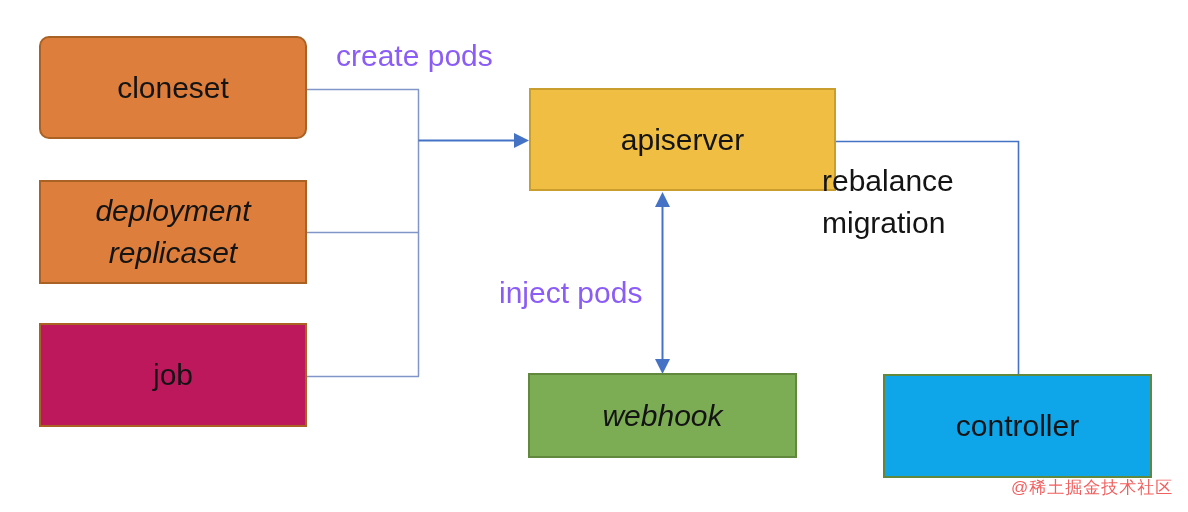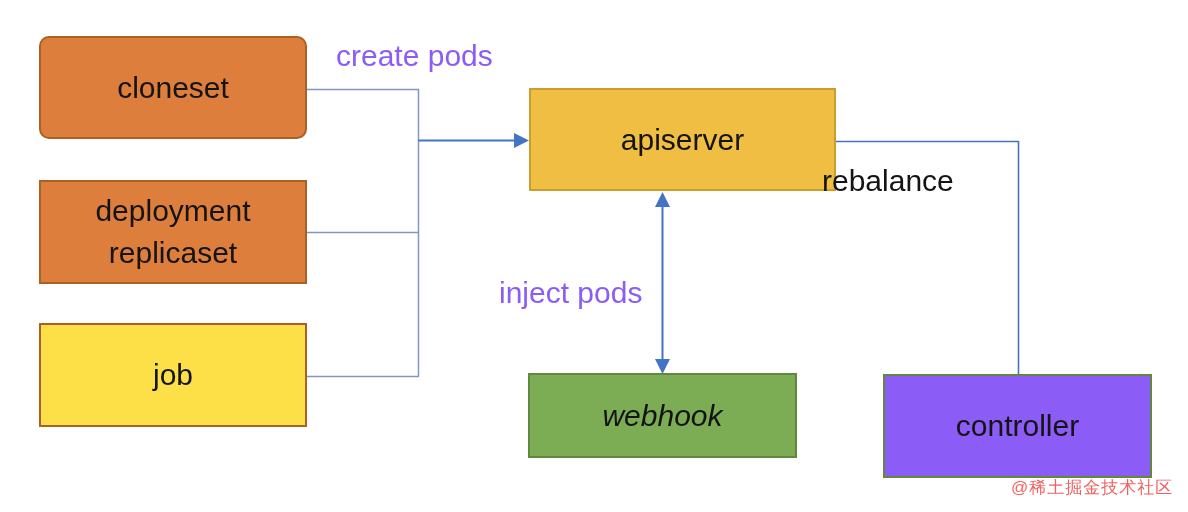--- a/index.html
+++ b/index.html
@@ -96,44 +96,45 @@
       <line x1="662.5" y1="205" x2="662.5" y2="361" stroke-width="2" style="stroke: rgb(68, 114, 196);"></line>
       <polygon points="662.5,192 655,207 670,207" style="fill: rgb(68, 114, 196);"></polygon>
       <polygon points="662.5,374 655,359 670,359" style="fill: rgb(68, 114, 196);"></polygon>
     </g>
   </svg>
 
   <div class="node node-cloneset" style="background-color: rgb(221, 126, 60); border-color: rgb(169, 98, 36);">
     <span>cloneset</span>
   </div>
 
-  <div class="node node-deployment" style="background-color: rgb(221, 126, 60); border-color: rgb(169, 98, 36);">
+  <div class="node node-deployment" style="background-color: rgb(221, 126, 60); border-color: rgb(169, 98, 36); font-style: italic;">
     <span>deployment</span>
     <span>replicaset</span>
   </div>
 
-  <div class="node node-job" style="background-color: #fde047; border-color: rgb(169, 98, 36);">
+  <div class="node node-job" style="background-color: #be185d; border-color: rgb(169, 98, 36);">
     <span>job</span>
   </div>
 
   <div class="node node-apiserver" style="background-color: rgb(239, 190, 66); border-color: rgb(201, 158, 46);">
     <span>apiserver</span>
   </div>
 
   <div class="node node-webhook" style="background-color: rgb(124, 173, 85); border-color: rgb(97, 136, 60);">
     <span>webhook</span>
   </div>
 
-  <div class="node node-controller" style="background-color: #8b5cf6; border-color: rgb(97, 136, 60);">
+  <div class="node node-controller" style="background-color: #0ea5e9; border-color: rgb(97, 136, 60);">
     <span>controller</span>
   </div>
 
   <div class="edge-label label-create-pods">create pods</div>
 
   <div class="edge-label label-inject-rules">inject pods</div>
 
   <div class="label-controller-note">
     <div>rebalance</div>
+    <div>migration</div>
   </div>
 
   <div class="watermark" style="color: #ef4444;">@稀土掘金技术社区</div>
 
 </div>
 
 </body></html>

